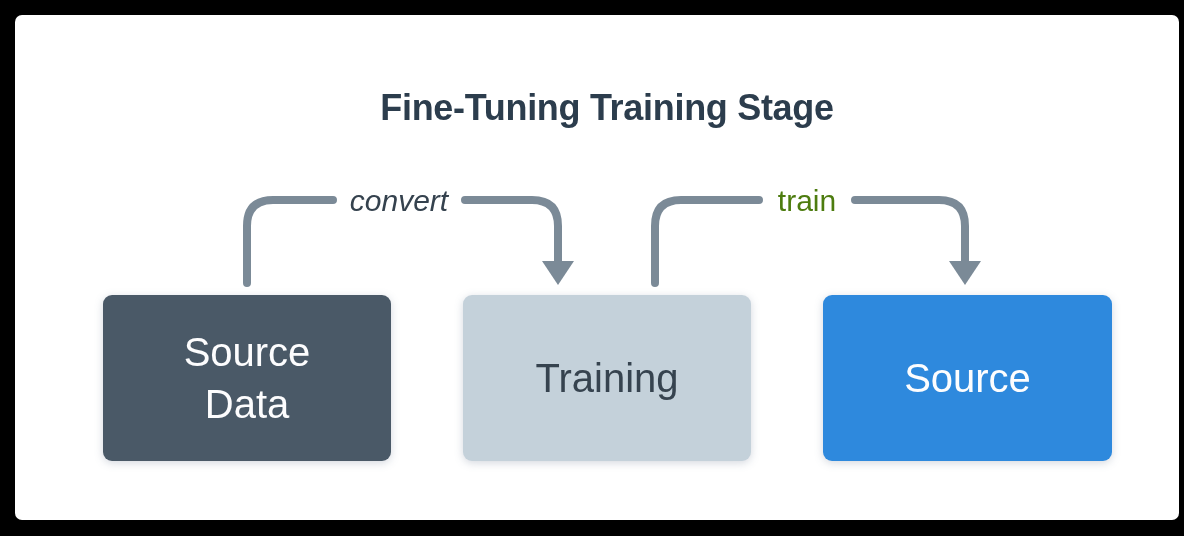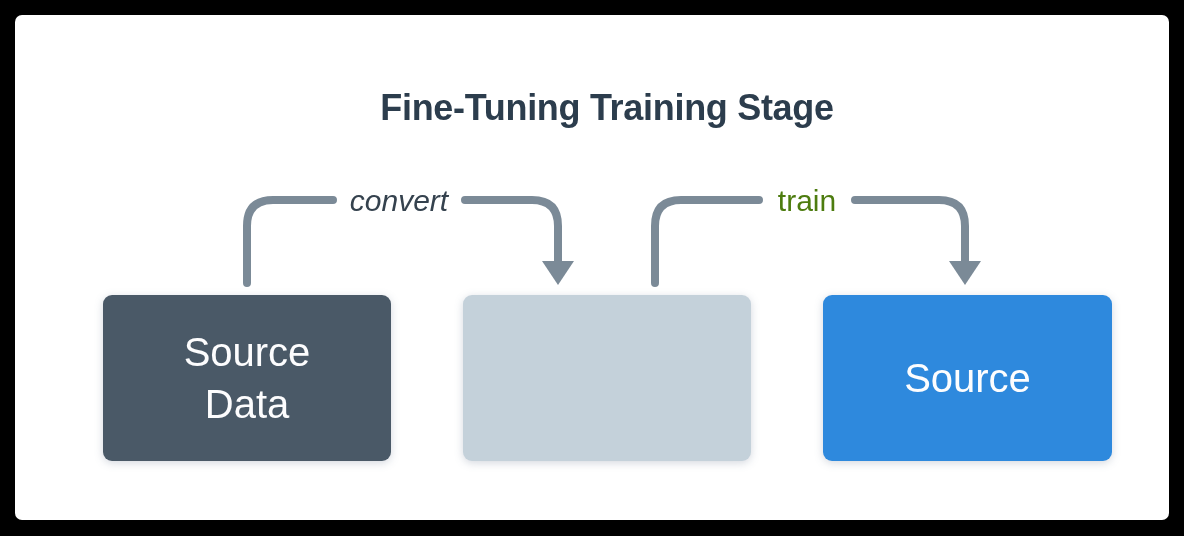--- a/index.html
+++ b/index.html
@@ -68,21 +68,21 @@
     box-shadow: 0 2px 8px rgba(100, 116, 139, 0.28);
   }
   .node.pos-0 { left: 88px; }
   .node.pos-1 { left: 448px; }
   .node.pos-2 { left: 808px; width: 289px; }
 </style>
 </head>
 <body>
 
 <div class="stage" style="background: rgb(0, 0, 0);">
-  <div class="card" style="background: rgb(255, 255, 255);">
+  <div class="card" style="background: rgb(255, 255, 255); padding-left: 10px;">
 
     <h1 class="title" style="color: rgb(44, 61, 77);">Fine-Tuning Training Stage</h1>
 
     <svg class="arrows-layer" viewBox="0 0 1184 536" xmlns="http://www.w3.org/2000/svg">
 
       <g>
         <path class="arrow-stroke" d="M232 268 V211 Q232 185 258 185 H318" fill="none" stroke-width="8" stroke-linecap="round" stroke="#7b8a97"></path>
         <path class="arrow-stroke" d="M450 185 H517 Q543 185 543 211 V247" fill="none" stroke-width="8" stroke-linecap="round" stroke="#7b8a97"></path>
         <polygon class="arrow-fill" points="527,246 559,246 543,270" fill="#7b8a97"></polygon>
       </g>
@@ -96,20 +96,21 @@
 
     <span class="arrow-label convert" style="color: rgb(53, 66, 78); font-style: italic;">convert</span>
     <span class="arrow-label train" style="color: #4d7c0f;">train</span>
 
     <div class="node pos-0" style="background: rgb(74, 89, 103); color: rgb(253, 253, 254);">
       <span>Source</span>
       <span>Data</span>
     </div>
 
     <div class="node pos-1" style="background: rgb(196, 209, 218); color: rgb(54, 67, 79);">
+      <span>Training</span>
     </div>
 
     <div class="node pos-2" style="background: rgb(46, 137, 221); color: rgb(253, 253, 254);">
       <span>Source</span>
     </div>
 
   </div>
 </div>
 
 </body></html>

